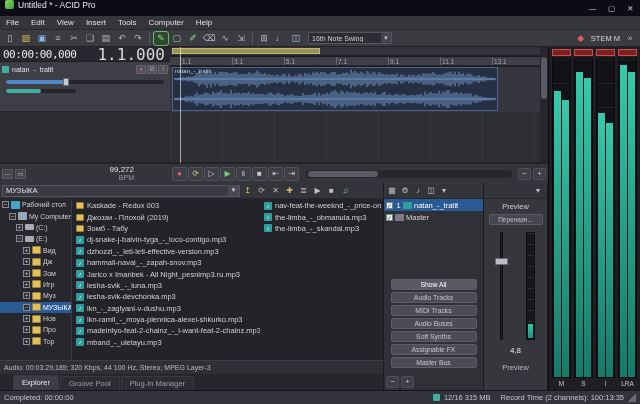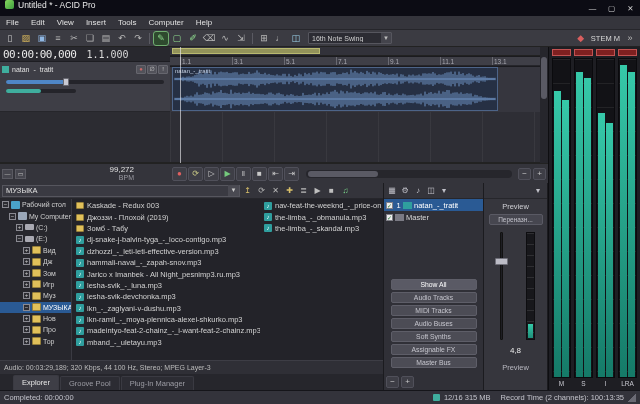--- a/index.html
+++ b/index.html
@@ -25,21 +25,21 @@
   .tb-sep{width:1px;height:11px;background:#5a5a62;margin:0 3px;flex:none}
   .swing-combo{width:84px;height:12px;background:#2c2c33;border:1px solid #56565e;display:flex;align-items:center;margin:0 4px;border-radius:1px;flex:none}
   .swing-combo .lbl{flex:1;font-size:7px;color:#cfcfcf;padding-left:3px;white-space:nowrap;overflow:hidden}
   .swing-combo .arr{width:10px;text-align:center;font-size:6px;color:#bbb;background:#44444c;height:100%;line-height:11px}
   .tb-right{margin-left:auto;display:flex;align-items:center;padding-right:2px}
   .stem-label{font-size:7.5px;color:#d8d8d8;margin:0 2px;white-space:nowrap}
 
   
   .time-panel{position:absolute;left:0;top:47px;width:170px;height:15px;background:#28282e;border-bottom:1px solid #1d1d22;display:flex;align-items:center;padding-left:3px}
   .time-main{font-family:"DejaVu Sans Mono",monospace;font-size:11px;color:#eaeaea;letter-spacing:-0.5px}
-  .time-beats{font-family:"DejaVu Sans Mono",monospace;font-size:10px;color:#dadada;margin-left:10px}
+  .time-beats{font-family:"DejaVu Sans Mono",monospace;font-size:16px;color:#dadada;margin-left:21px}
 
   .track-header{position:absolute;left:0;top:62px;width:170px;height:50px;background:#3e3e46;border-bottom:1px solid #26262b;padding:2px}
   .th-row1{display:flex;align-items:center;height:11px}
   .th-chip{width:7px;height:7px;background:#3fae9e;margin-right:3px;flex:none}
   .th-name{font-size:7px;color:#e0e0e0;flex:1;overflow:hidden;white-space:nowrap}
   .th-btn{width:10px;height:9px;background:#52525a;border:1px solid #66666e;margin-left:1px;font-size:6px;line-height:7px;text-align:center;border-radius:1px;flex:none}
   .th-slider{position:relative;height:4px;background:#24242a;margin:5px 4px 0 4px;border-radius:2px}
   .th-slider .fill{position:absolute;left:0;top:0;bottom:0;width:38%;background:#4f86c6;border-radius:2px}
   .th-slider .handle{position:absolute;left:36%;top:-2px;width:6px;height:8px;background:#c9c9d2;border:1px solid #6a6a72;border-radius:1px}
   .th-slider.pan{width:70px}

